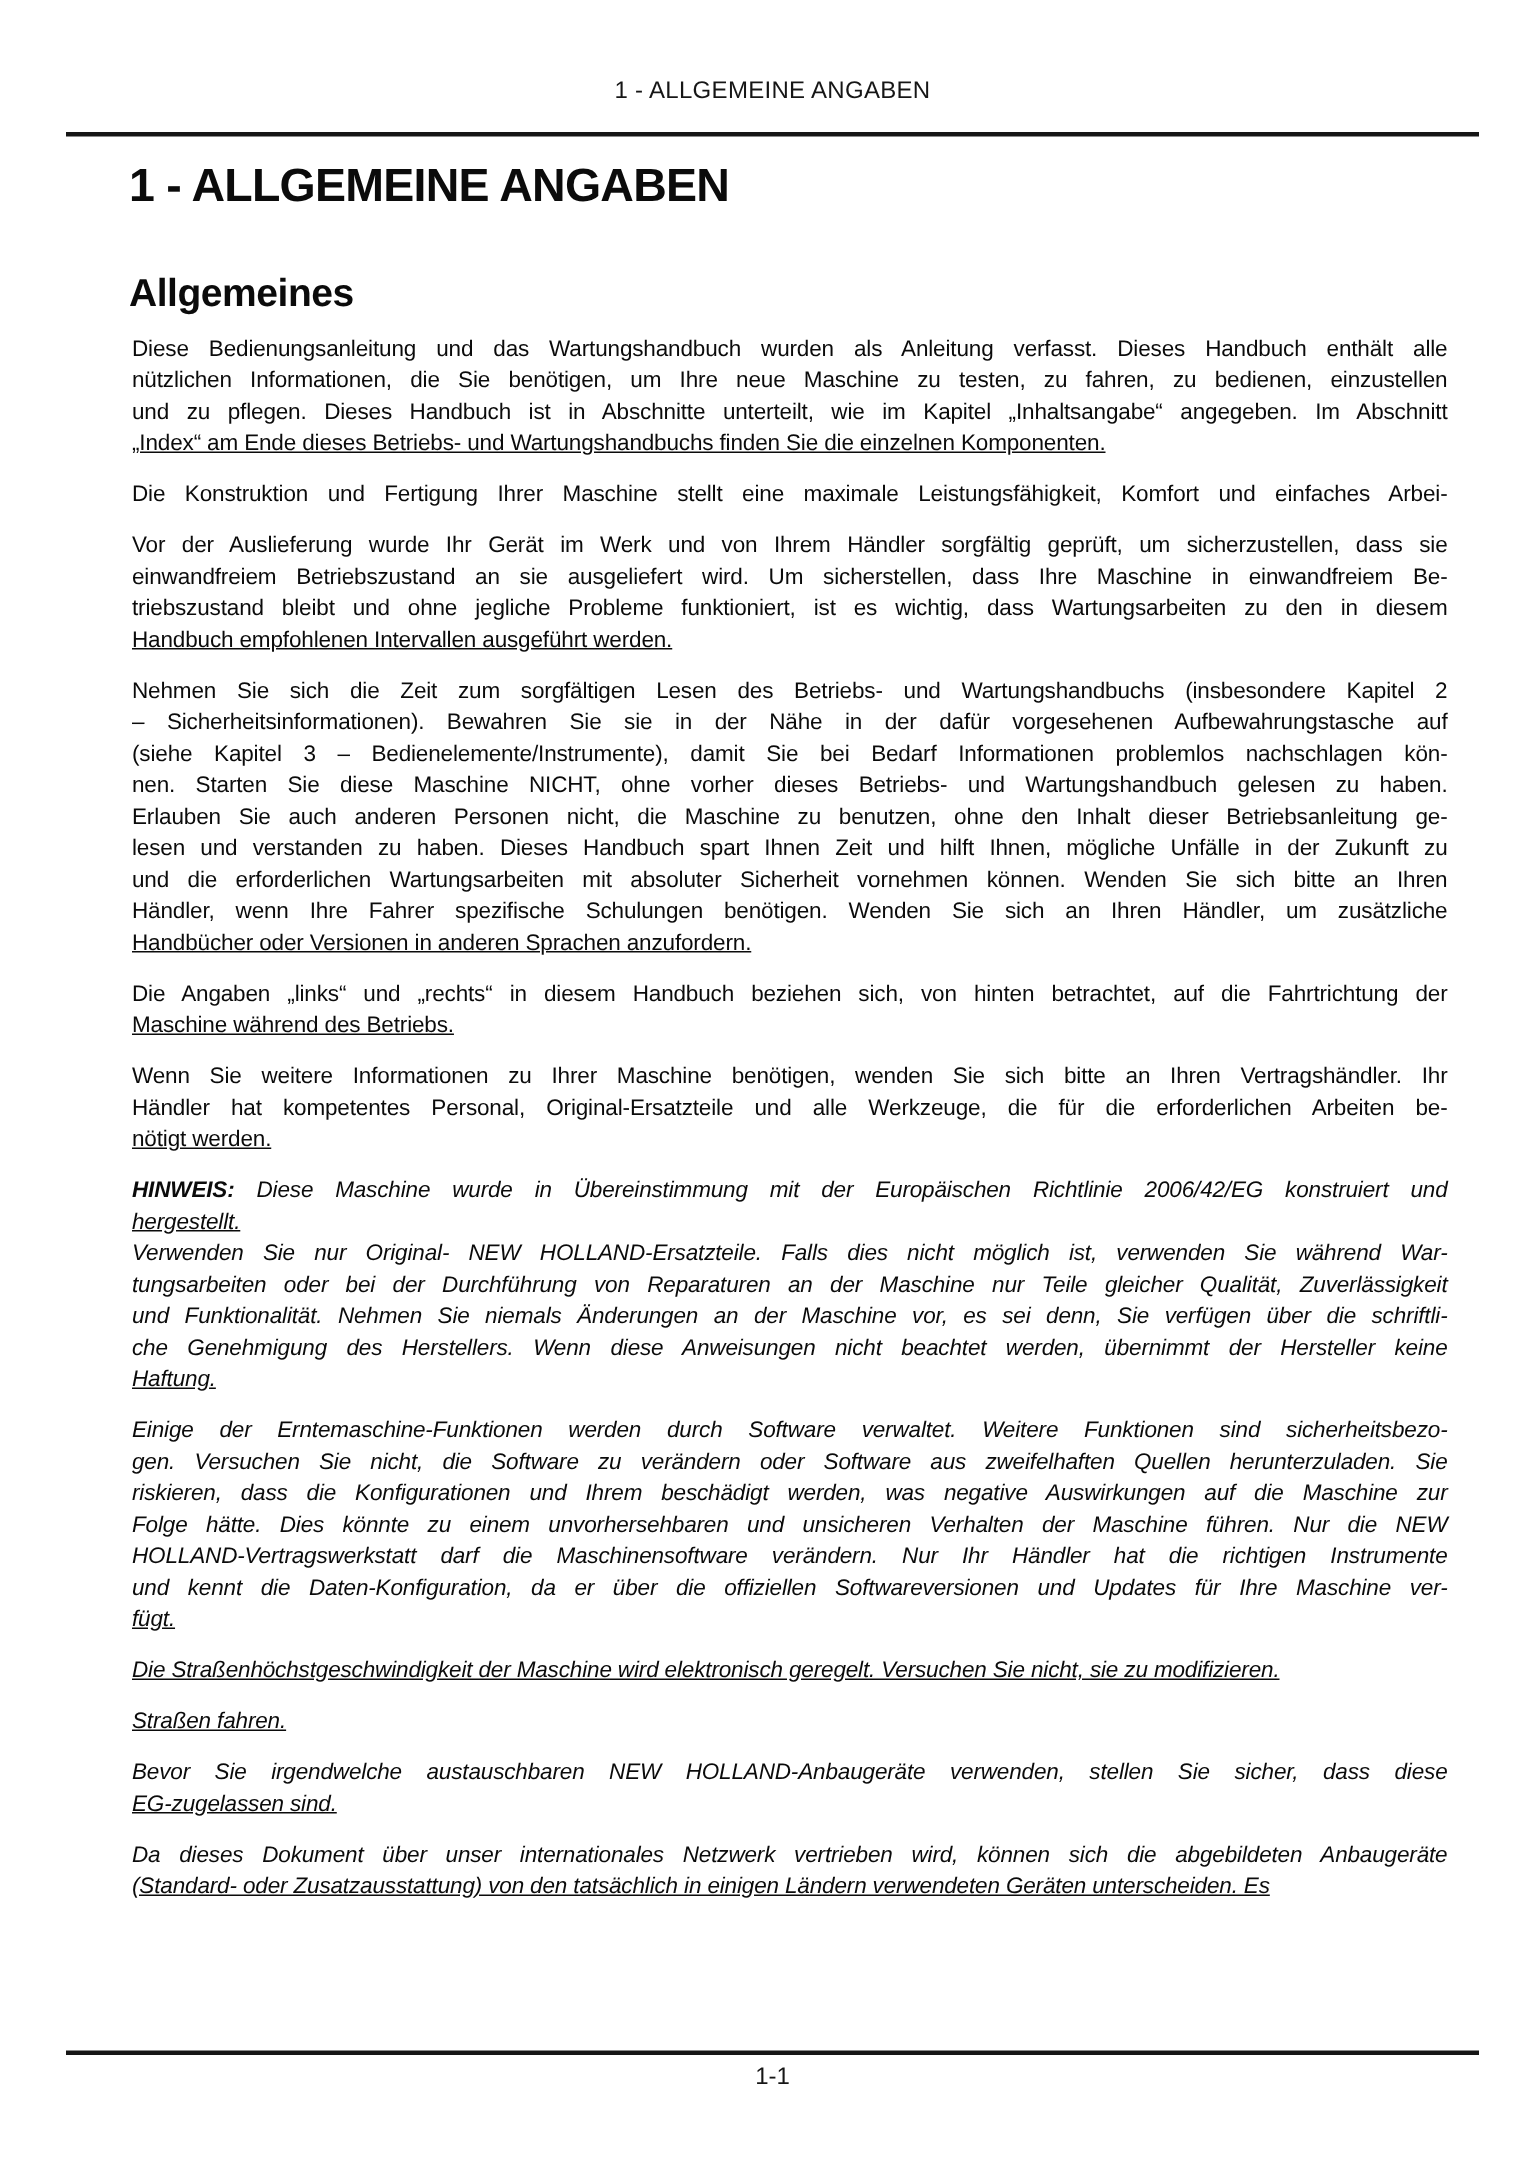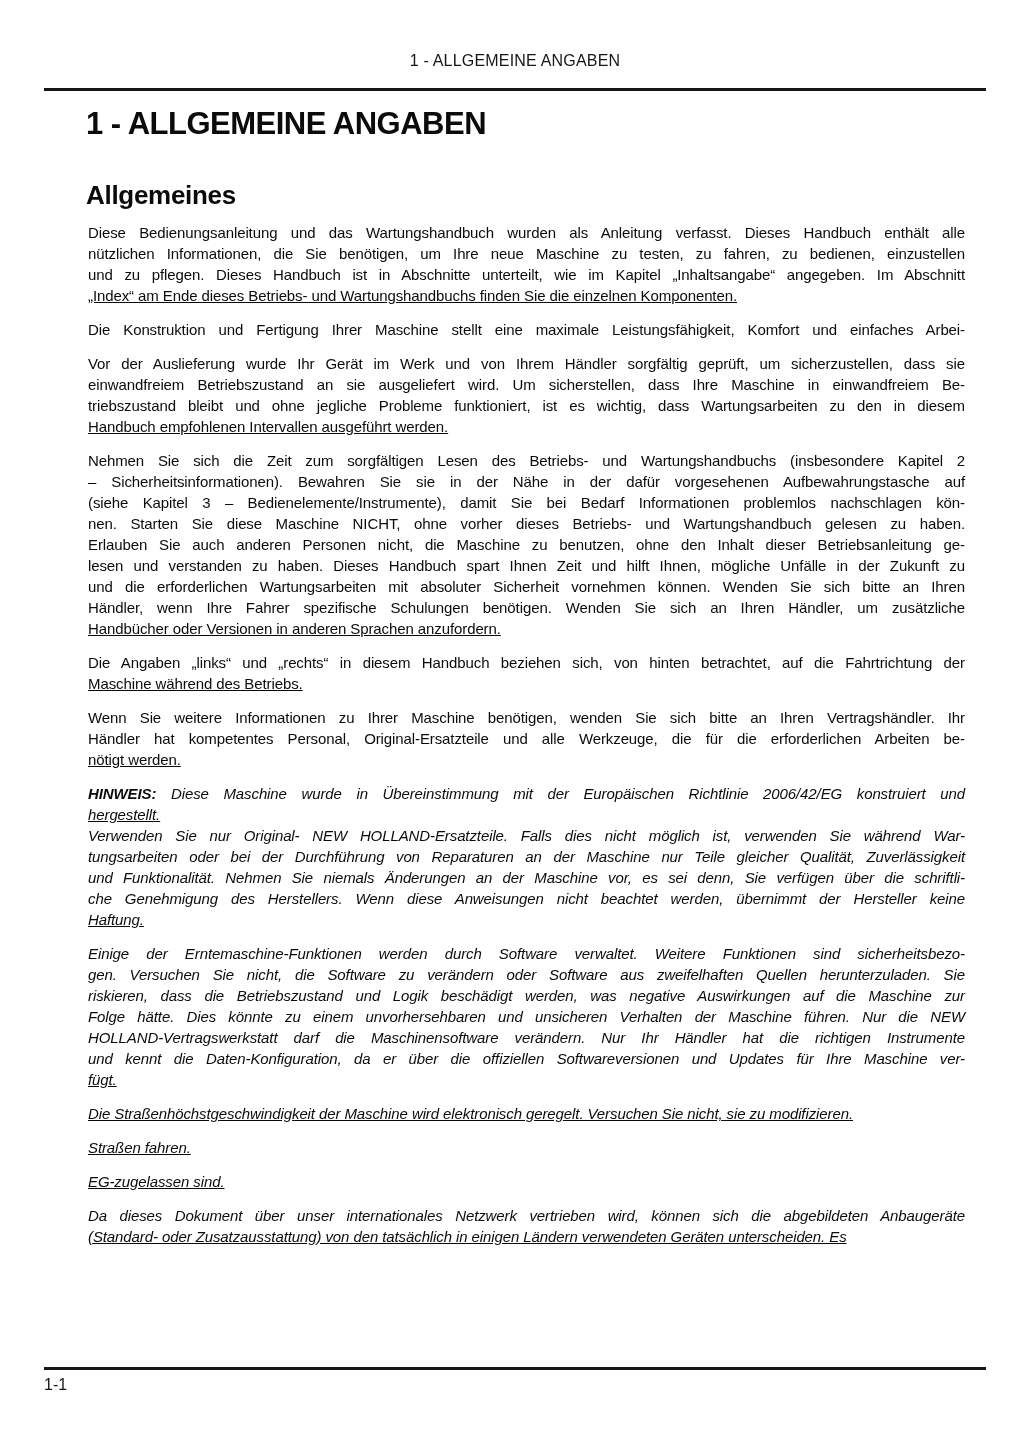--- a/index.html
+++ b/index.html
@@ -54,21 +54,21 @@
   }
   .para { margin: 0 0 13px 0; }
   .para.tight { margin-bottom: 0; }
   .para.italic { font-style: italic; }
   .line { text-align: justify; text-align-last: justify; }
   .line.last { text-align-last: left; text-decoration: underline; }
   .lead { font-weight: bold; }
   .page-number {
     position: absolute;
     top: 1376px; left: 44px; width: 942px;
-    text-align: left;
+    text-align: center;
     font-size: 16px;
     color: #161616;
   }
 </style>
 </head>
 <body>
 
 <div class="running-header">1 - ALLGEMEINE ANGABEN</div>
 <div class="rule rule-top"></div>
 
@@ -118,33 +118,34 @@
     <div class="para italic">
       <div class="line">Verwenden Sie nur Original- NEW HOLLAND-Ersatzteile.  Falls dies nicht möglich ist, verwenden Sie während War-</div>
       <div class="line">tungsarbeiten oder bei der Durchführung von Reparaturen an der Maschine nur Teile gleicher Qualität, Zuverlässigkeit</div>
       <div class="line">und Funktionalität.  Nehmen Sie niemals Änderungen an der Maschine vor, es sei denn, Sie verfügen über die schriftli-</div>
       <div class="line">che Genehmigung des Herstellers.  Wenn diese Anweisungen nicht beachtet werden, übernimmt der Hersteller keine</div>
       <div class="line last">Haftung.</div>
     </div>
     <div class="para italic">
       <div class="line">Einige der Erntemaschine-Funktionen werden durch Software verwaltet.  Weitere Funktionen sind sicherheitsbezo-</div>
       <div class="line">gen.  Versuchen Sie nicht, die Software zu verändern oder Software aus zweifelhaften Quellen herunterzuladen.  Sie</div>
-      <div class="line">riskieren, dass die Betriebszustand und Logik beschädigt werden, was negative Auswirkungen auf die Maschine zur</div>
+      <div class="line">riskieren, dass die Konfigurationen und Ihrem beschädigt werden, was negative Auswirkungen auf die Maschine zur</div>
       <div class="line">Folge hätte.  Dies könnte zu einem unvorhersehbaren und unsicheren Verhalten der Maschine führen.  Nur die NEW</div>
       <div class="line">HOLLAND-Vertragswerkstatt darf die Maschinensoftware verändern.  Nur Ihr Händler hat die richtigen Instrumente</div>
       <div class="line">und kennt die Daten-Konfiguration, da er über die offiziellen Softwareversionen und Updates für Ihre Maschine ver-</div>
       <div class="line last">fügt.</div>
     </div>
     <div class="para italic">
       <div class="line last">Die Straßenhöchstgeschwindigkeit der Maschine wird elektronisch geregelt.  Versuchen Sie nicht, sie zu modifizieren.</div>
     </div>
     <div class="para italic">
       <div class="line last">Straßen fahren.</div>
     </div>
     <div class="para italic">
+      <div class="line">Bevor Sie irgendwelche austauschbaren NEW HOLLAND-Anbaugeräte verwenden, stellen Sie sicher, dass diese</div>
       <div class="line last">EG-zugelassen sind.</div>
     </div>
     <div class="para italic">
       <div class="line">Da dieses Dokument über unser internationales Netzwerk vertrieben wird, können sich die abgebildeten Anbaugeräte</div>
       <div class="line last">(Standard- oder Zusatzausstattung) von den tatsächlich in einigen Ländern verwendeten Geräten unterscheiden.  Es</div>
     </div>
   </div>
 
 <div class="rule rule-bottom"></div>
 <div class="page-number">1-1</div>

